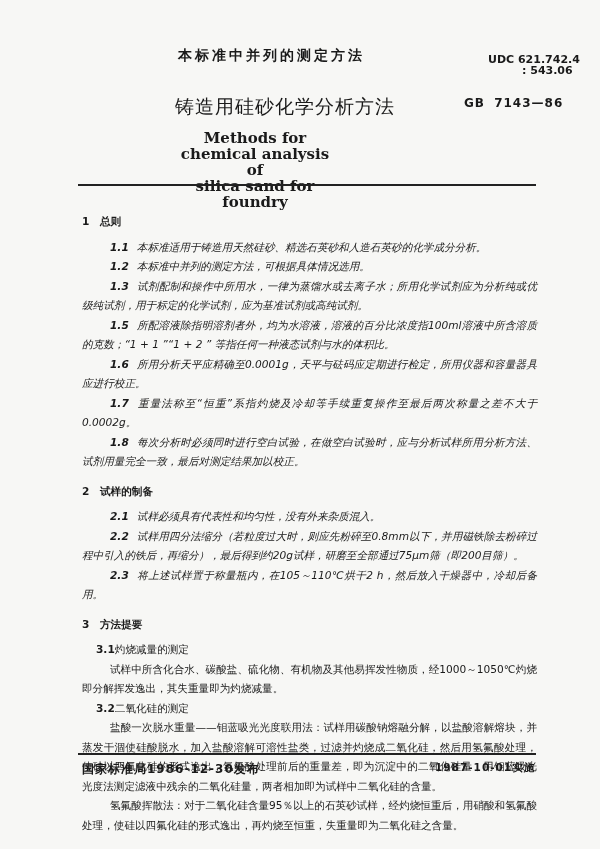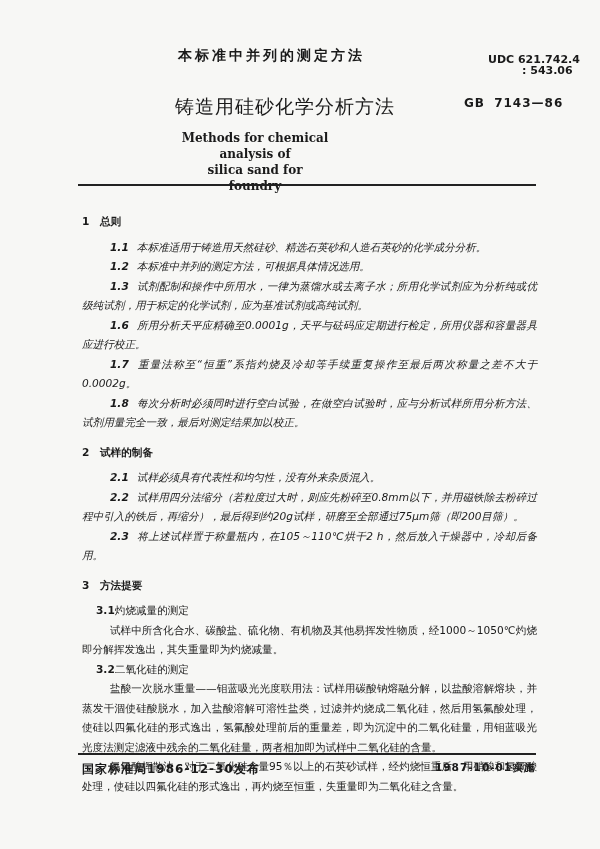--- a/index.html
+++ b/index.html
@@ -6,21 +6,21 @@
     body {
       width: 600px; height: 849px; background: #f7f7f5; position: relative; overflow: hidden;
       font-family: "DejaVu Sans", sans-serif; color: #1a1a1a;
     }
     .abs { position: absolute; }
     .std-name { left: 178px; top: 47px; font-size: 14px; font-weight: bold; letter-spacing: 3px; }
     .udc { left: 464px; top: 54px; font-size: 11px; font-weight: bold; line-height: 11px; margin-left: 24px; }
     .udc .sub { padding-left: 34px; }
     .gb { left: 464px; top: 96px; font-size: 12px; font-weight: bold; word-spacing: 4px; letter-spacing: 1px; }
     .title-cn { left: 175px; top: 94px; font-size: 19px; letter-spacing: 1px; }
-    .title-en { left: 180px; top: 130px; width: 150px; text-align: center; font-family: "DejaVu Serif", serif; font-size: 12px; font-weight: bold; line-height: 16px; }
+    .title-en { left: 180px; top: 130px; width: 150px; text-align: center; font-family: "DejaVu Serif", serif; font-size: 15px; font-weight: bold; line-height: 16px; }
     .rule { left: 78px; width: 458px; height: 2px; background: #222; }
     .rule-top { top: 184px; }
     .rule-bottom { top: 753px; }
     .content { left: 82px; top: 208px; width: 455px; font-size: 10.6px; line-height: 19.5px; }
     .sec-h { font-weight: bold; margin-top: 4px; margin-bottom: 6px; }
     .sec-h .num { display: inline-block; width: 18px; }
     .item { text-indent: 14px; text-align: justify; font-style: italic; }
     .item .num { font-weight: bold; display: inline-block; margin-right: 8px; font-family: "DejaVu Sans", sans-serif; }
     .para { text-indent: 28px; text-align: justify; }
     .sub-h { text-indent: 14px; }
@@ -47,20 +47,21 @@
 <div class="abs rule rule-top"></div>
 
 <div class="abs content">
 
   <div class="sec-h">
     <span class="num">1</span><span>总则</span>
   </div>
   <div class="item"><span class="num">1.1</span><span>本标准适用于铸造用天然硅砂、精选石英砂和人造石英砂的化学成分分析。</span></div>
   <div class="item"><span class="num">1.2</span><span>本标准中并列的测定方法，可根据具体情况选用。</span></div>
   <div class="item"><span class="num">1.3</span><span>试剂配制和操作中所用水，一律为蒸馏水或去离子水；所用化学试剂应为分析纯或优级纯试剂，用于标定的化学试剂，应为基准试剂或高纯试剂。</span></div>
+  <div class="item"><span class="num">1.5</span><span>所配溶液除指明溶剂者外，均为水溶液，溶液的百分比浓度指100ml溶液中所含溶质的克数；“1 + 1 ”“1 + 2 ” 等指任何一种液态试剂与水的体积比。</span></div>
   <div class="item"><span class="num">1.6</span><span>所用分析天平应精确至0.0001g，天平与砝码应定期进行检定，所用仪器和容量器具应进行校正。</span></div>
   <div class="item"><span class="num">1.7</span><span>重量法称至“恒重”系指灼烧及冷却等手续重复操作至最后两次称量之差不大于0.0002g。</span></div>
   <div class="item"><span class="num">1.8</span><span>每次分析时必须同时进行空白试验，在做空白试验时，应与分析试样所用分析方法、试剂用量完全一致，最后对测定结果加以校正。</span></div>
 
   <div class="gap"></div>
 
   <div class="sec-h">
     <span class="num">2</span><span>试样的制备</span>
   </div>
   <div class="item"><span class="num">2.1</span><span>试样必须具有代表性和均匀性，没有外来杂质混入。</span></div>

